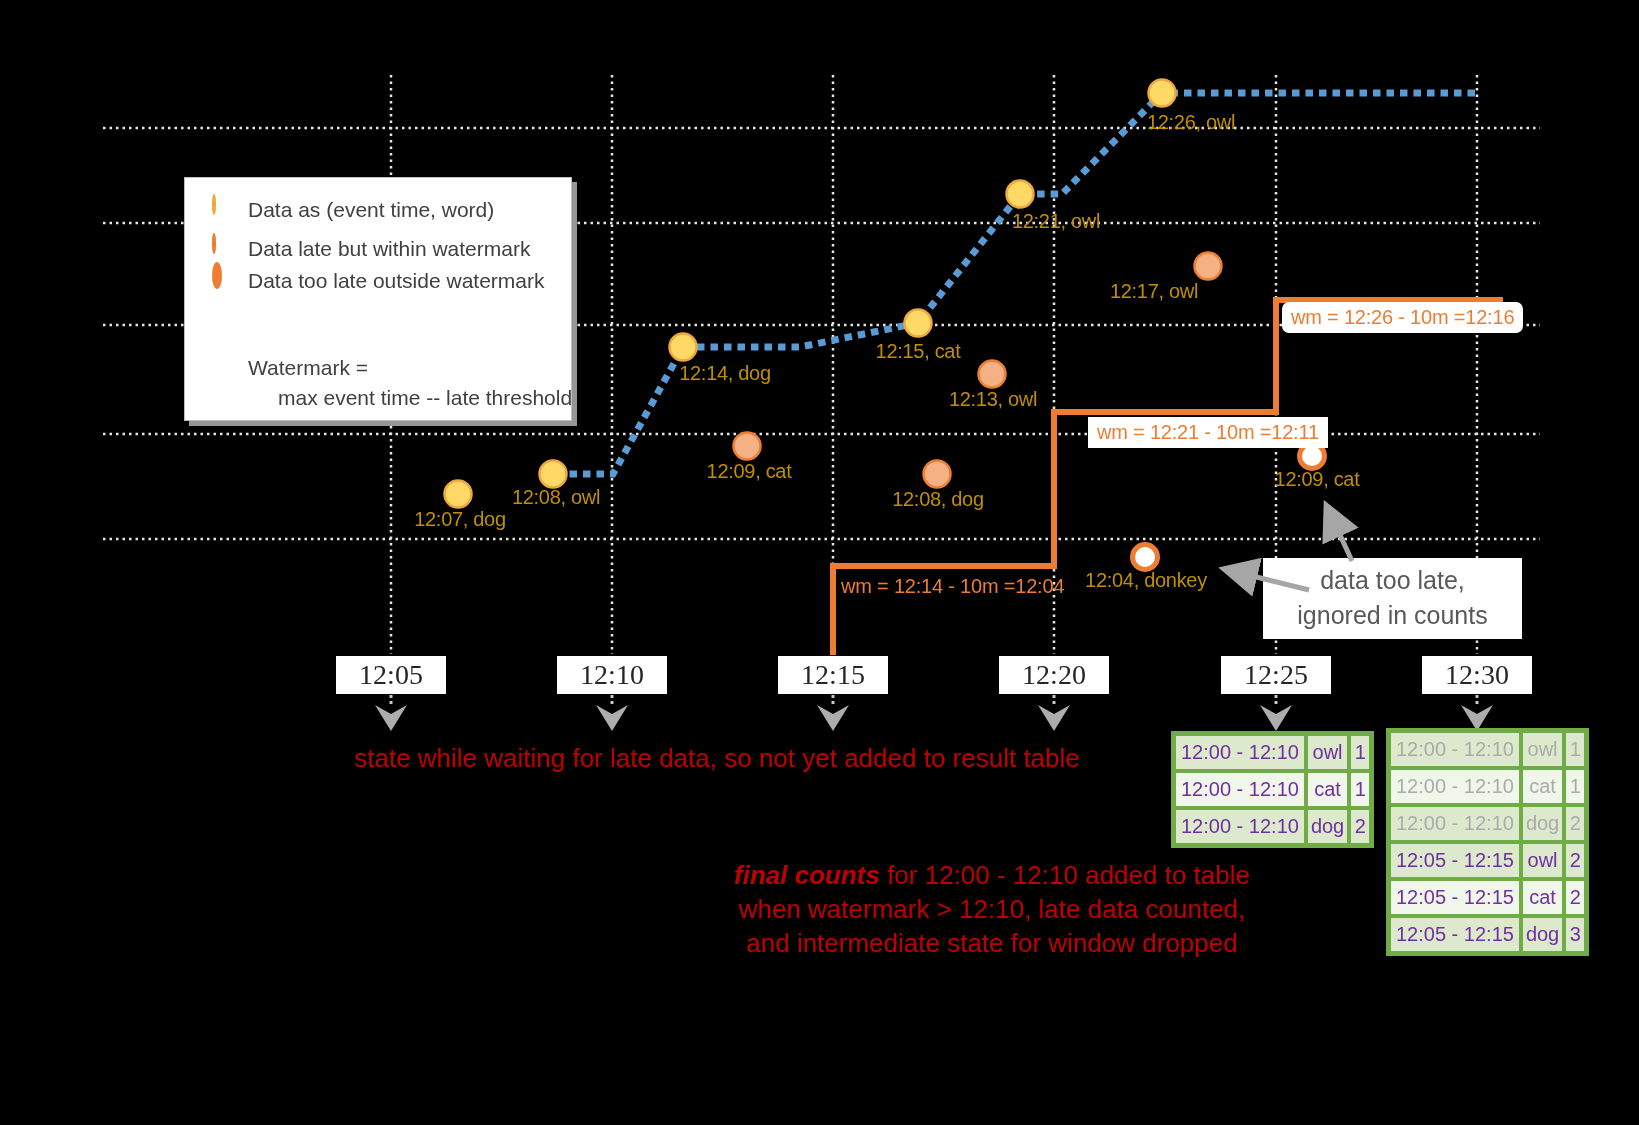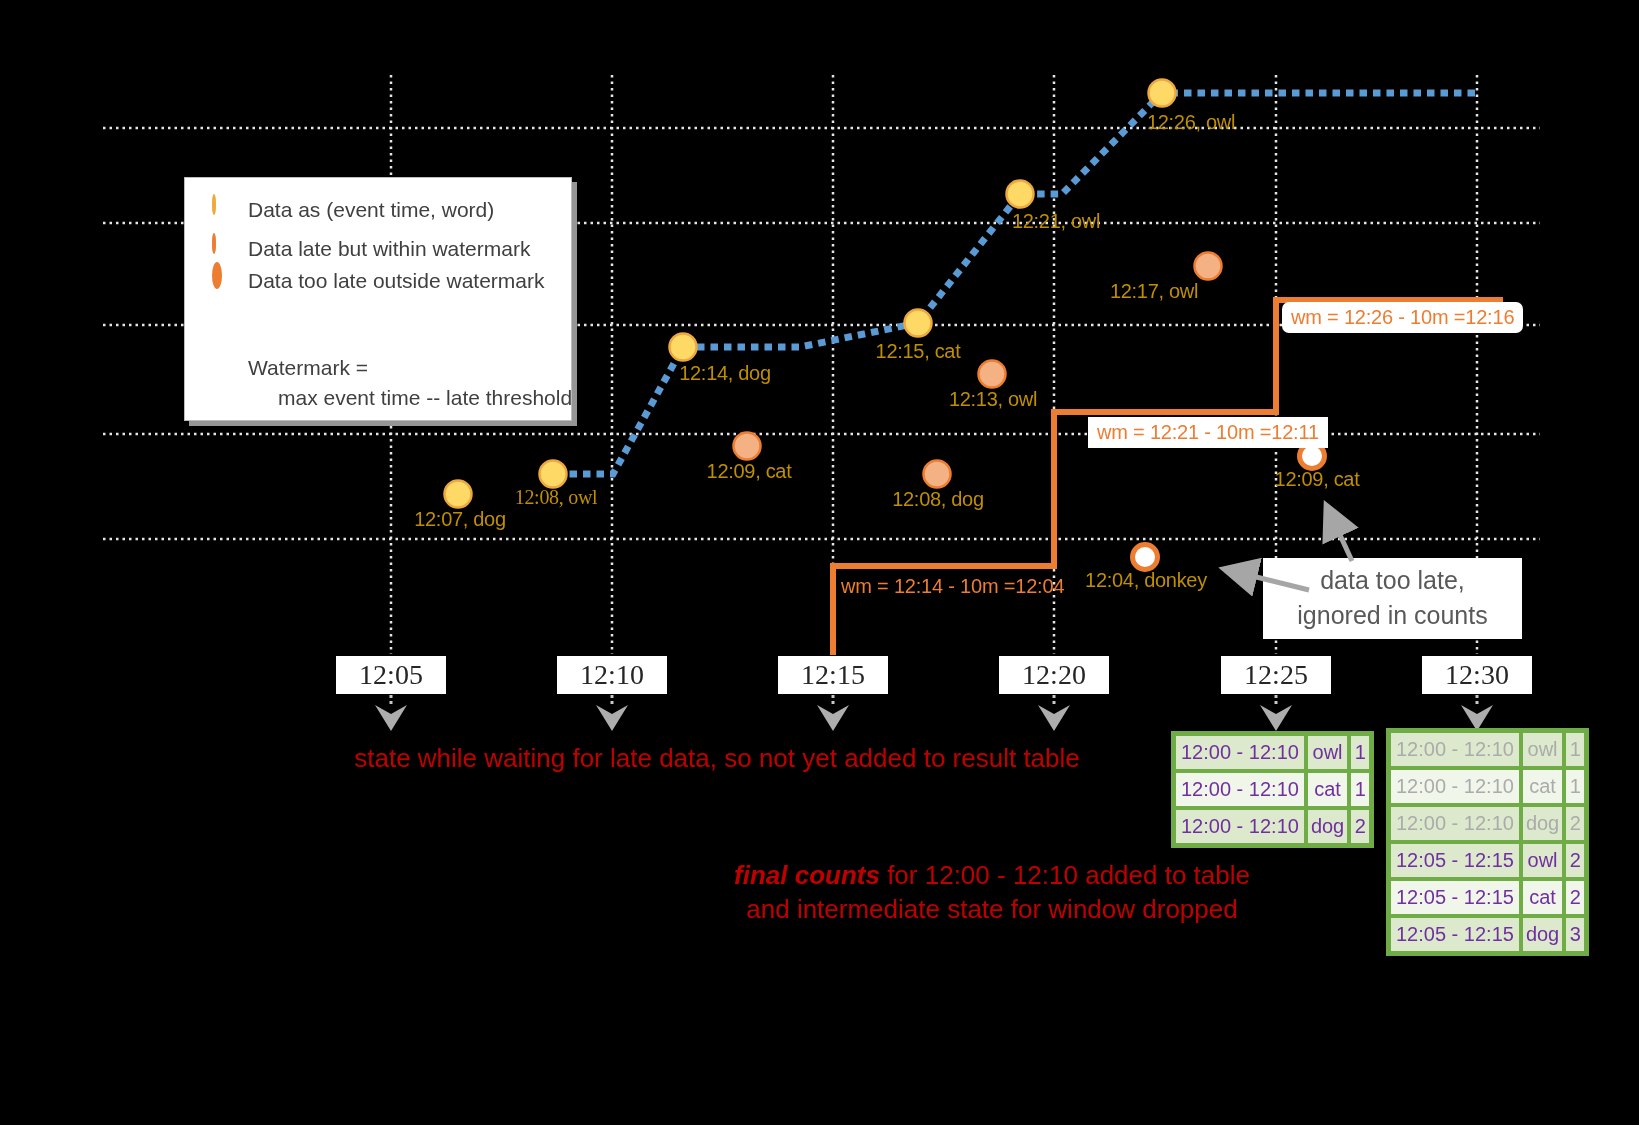--- a/index.html
+++ b/index.html
@@ -131,20 +131,21 @@
   <div id="toolate-note" class="hud">
     <div>data too late,</div>
     <div>ignored in counts</div>
   </div>
 
   <div class="red-note hud" style="left:717px;top:741px;">
     <div>state while waiting for late data, so not yet added  to result table</div>
   </div>
   <div class="red-note hud" style="left:992px;top:858px;">
     <div><span class="em">final counts</span><span> for 12:00 - 12:10 added to table</span></div>
+    <div>when watermark &gt; 12:10, late data counted,</div>
     <div>and intermediate state for window dropped</div>
   </div>
 
   <table class="result-table hud" id="table-left" style="left: 1171px; top: 731px;">
       <tbody>
         <tr class="shade-dark">
           <td class="col-window">12:00 - 12:10</td>
           <td class="col-word">owl</td>
           <td class="col-count">1</td>
         </tr>
@@ -198,21 +199,21 @@
   <svg id="overlay" width="1639" height="1125">
     <defs>
       <marker id="garrow" markerWidth="9" markerHeight="8" refX="6" refY="4" orient="auto" markerUnits="strokeWidth">
         <path d="M0,0 L8,4 L0,8 z" fill="#A6A6A6"></path>
       </marker>
     </defs>
     <line x1="1352" y1="561" x2="1328" y2="509" stroke="#A6A6A6" stroke-width="5" marker-end="url(#garrow)"></line>
     <line x1="1309" y1="590" x2="1228" y2="570" stroke="#A6A6A6" stroke-width="5" marker-end="url(#garrow)"></line>
   </svg>
 <div class="pt-label hud" style="left: 460px; top: 508px;">12:07, dog</div>
-    <div class="pt-label hud" style="left: 556px; top: 486px; font-family: Liberation Serif, serif;">12:08, owl</div>
+    <div class="pt-label hud" style="left: 556px; top: 486px;">12:08, owl</div>
     <div class="pt-label hud" style="left: 683px; top: 362px; margin-left: 42px;">12:14, dog</div>
     <div class="pt-label hud" style="left: 918px; top: 340px;">12:15, cat</div>
     <div class="pt-label hud" style="left: 1056px; top: 210px;">12:21, owl</div>
     <div class="pt-label hud" style="left: 1191px; top: 111px;">12:26, owl</div>
     <div class="pt-label hud" style="left: 749px; top: 460px;">12:09, cat</div>
     <div class="pt-label hud" style="left: 993px; top: 388px;">12:13, owl</div>
     <div class="pt-label hud" style="left: 938px; top: 488px;">12:08, dog</div>
     <div class="pt-label hud" style="left: 1154px; top: 280px;">12:17, owl</div>
     <div class="pt-label hud" style="left: 1146px; top: 569px;">12:04, donkey</div>
     <div class="pt-label hud" style="left: 1317px; top: 468px;">12:09, cat</div>

